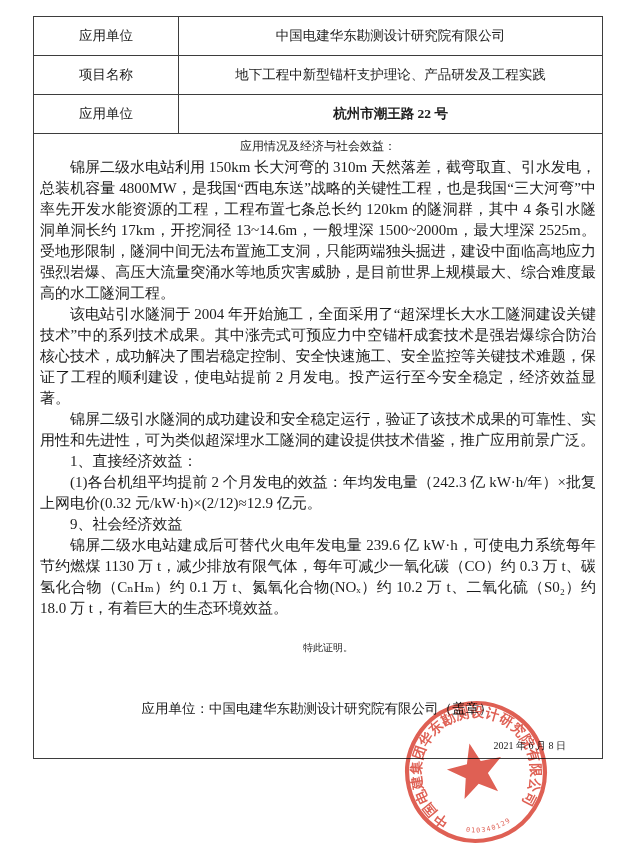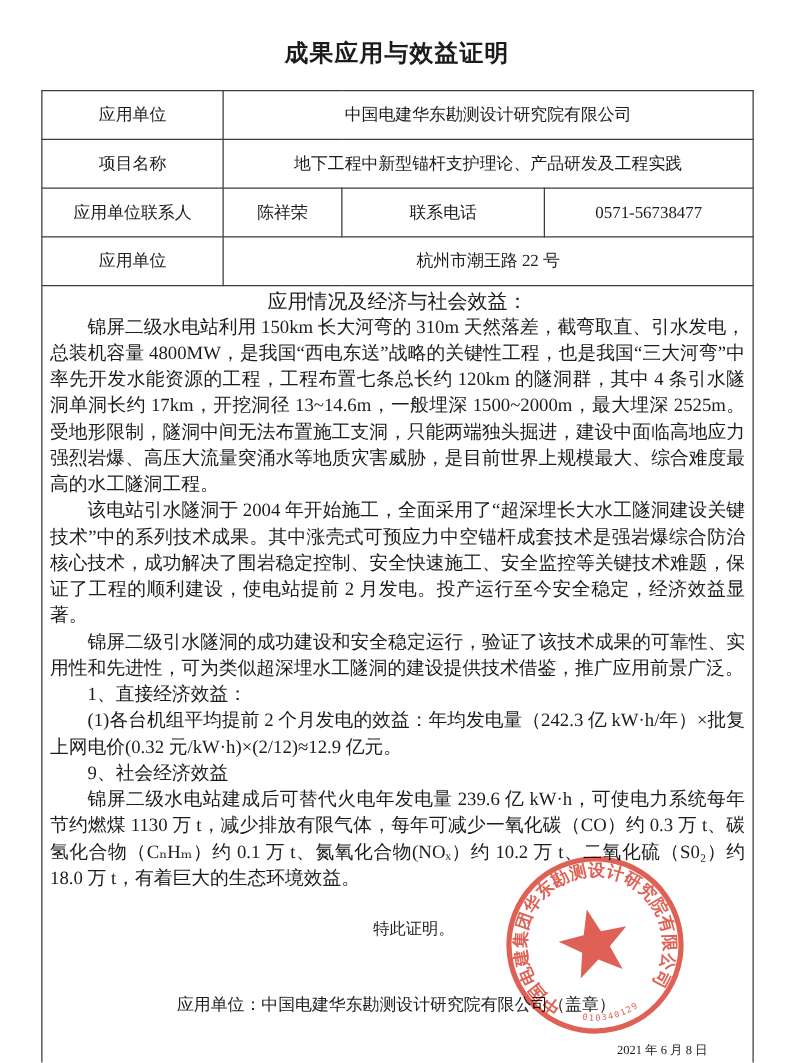--- a/index.html
+++ b/index.html
@@ -14,33 +14,33 @@
     font-size:19px;font-weight:bold;letter-spacing:1px;
   }
   table.info{
     border-collapse:collapse;table-layout:fixed;
     margin:16px 0 0 33px;width:569px;
   }
   table.info td{
     border:1px solid #3d3d3d;text-align:center;vertical-align:middle;
     font-size:13.5px;height:34px;padding:2px 6px;overflow:hidden;
   }
-  td.addr-value{font-weight:normal;}
+  td.addr-value{font-weight:bold;}
   td.content-cell{
     text-align:left;vertical-align:top;height:557px;padding:6px 10px 4px 10px;
   }
   .content-cell .sec-heading{
-    margin:0;font-size:16px;line-height:21px;text-indent:0;
+    margin:0;font-size:12px;line-height:21px;text-indent:0;
   }
   .content-cell p.body-par{
     margin:0;font-size:15px;line-height:21px;text-indent:2em;
     text-align:justify;text-justify:inter-ideograph;
   }
   p.closing-par{
-    margin:18px 0 0 0;font-size:13px;line-height:21px;text-indent:2em;
+    margin:18px 0 0 0;font-size:10px;line-height:21px;text-indent:2em;
   }
   .sign-block{margin-top:40px;}
   .sign-unit{
     margin:16px;font-size:13.5px;line-height:21px;text-align:center;padding-right:2px;
   }
   .sign-date{
     margin:0;font-size:10px;line-height:21px;text-align:right;padding-right:30px;
   }
   .seal{
     position:absolute;left:403px;top:683px;width:146px;height:146px;
@@ -56,43 +56,36 @@
   .seal-serial{
     fill:#da4537;font-size:6.5px;letter-spacing:1.2px;
     font-family:"DejaVu Sans Mono",monospace;
   }
 </style>
 </head>
 <body>
 
 <div class="page">
 
-  <h1 class="page-title">成果应用与效益证明</h1>
 
   <table class="info">
     <colgroup>
       <col style="width:145px">
         <col style="width:95px">
         <col style="width:162px">
         <col style="width:167px">
     </colgroup>
     <tbody>
       <tr>
         <td>应用单位</td>
         <td colspan="3">中国电建华东勘测设计研究院有限公司</td>
       </tr>
       <tr>
         <td>项目名称</td>
         <td colspan="3">地下工程中新型锚杆支护理论、产品研发及工程实践</td>
-      </tr>
-      <tr>
-        <td>应用单位联系人</td>
-        <td>陈祥荣</td>
-        <td>联系电话</td>
-        <td>0571-56738477</td>
       </tr>
       <tr>
         <td>应用单位</td>
         <td colspan="3" class="addr-value">杭州市潮王路 22 号</td>
       </tr>
       <tr>
         <td colspan="4" class="content-cell">
           <p class="sec-heading">应用情况及经济与社会效益：</p>
           <p class="body-par">锦屏二级水电站利用 150km 长大河弯的 310m 天然落差，截弯取直、引水发电，总装机容量 4800MW，是我国“西电东送”战略的关键性工程，也是我国“三大河弯”中率先开发水能资源的工程，工程布置七条总长约 120km 的隧洞群，其中 4 条引水隧洞单洞长约 17km，开挖洞径 13~14.6m，一般埋深 1500~2000m，最大埋深 2525m。受地形限制，隧洞中间无法布置施工支洞，只能两端独头掘进，建设中面临高地应力强烈岩爆、高压大流量突涌水等地质灾害威胁，是目前世界上规模最大、综合难度最高的水工隧洞工程。</p>
           <p class="body-par">该电站引水隧洞于 2004 年开始施工，全面采用了“超深埋长大水工隧洞建设关键技术”中的系列技术成果。其中涨壳式可预应力中空锚杆成套技术是强岩爆综合防治核心技术，成功解决了围岩稳定控制、安全快速施工、安全监控等关键技术难题，保证了工程的顺利建设，使电站提前 2 月发电。投产运行至今安全稳定，经济效益显著。</p>

